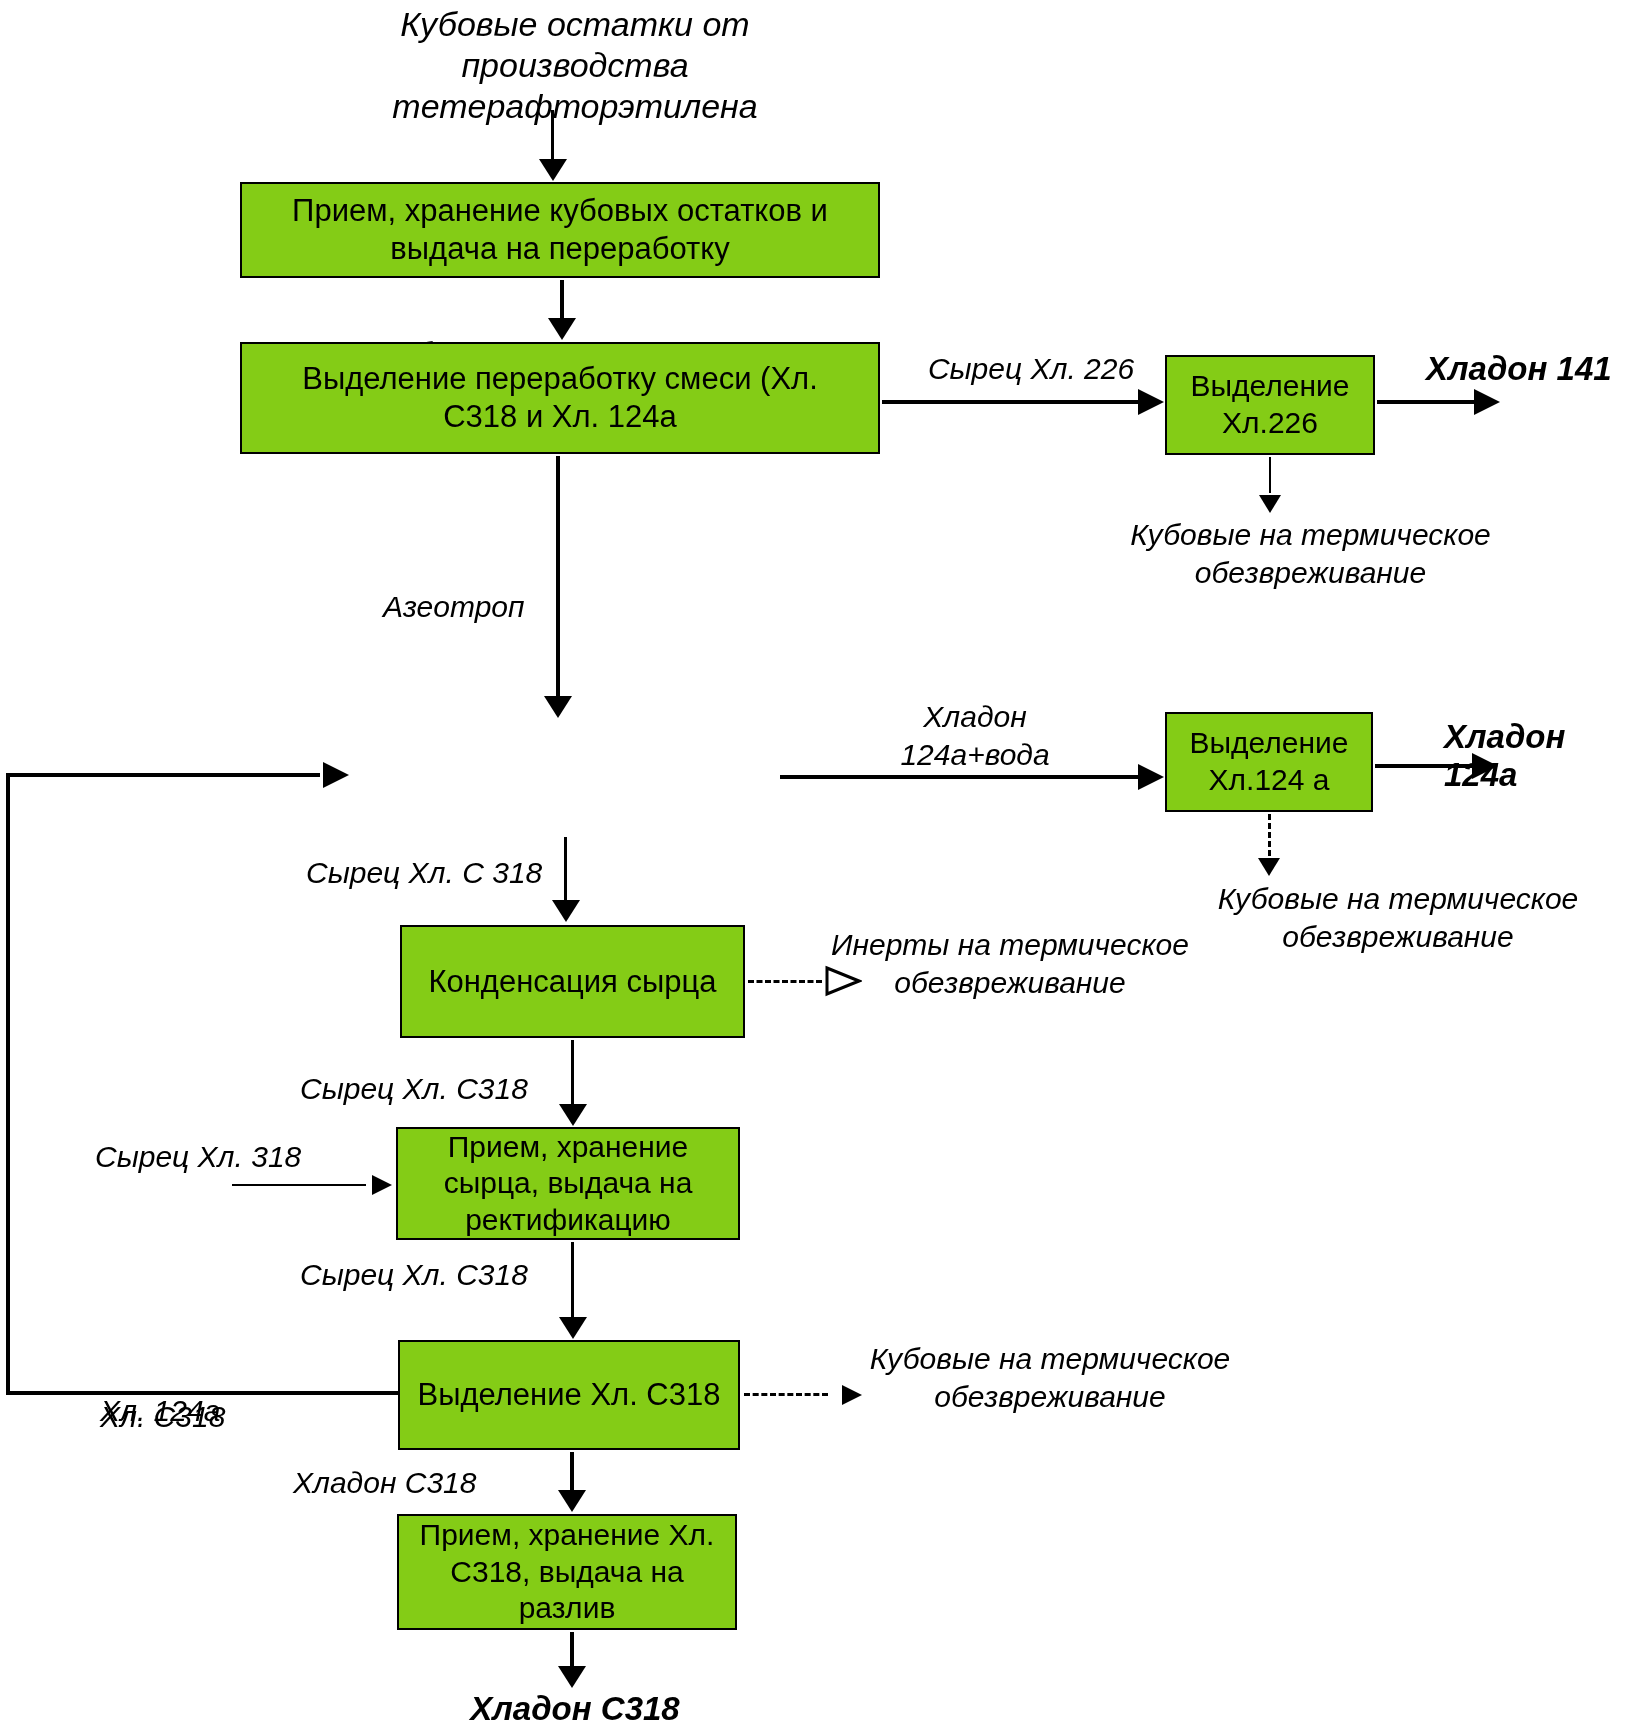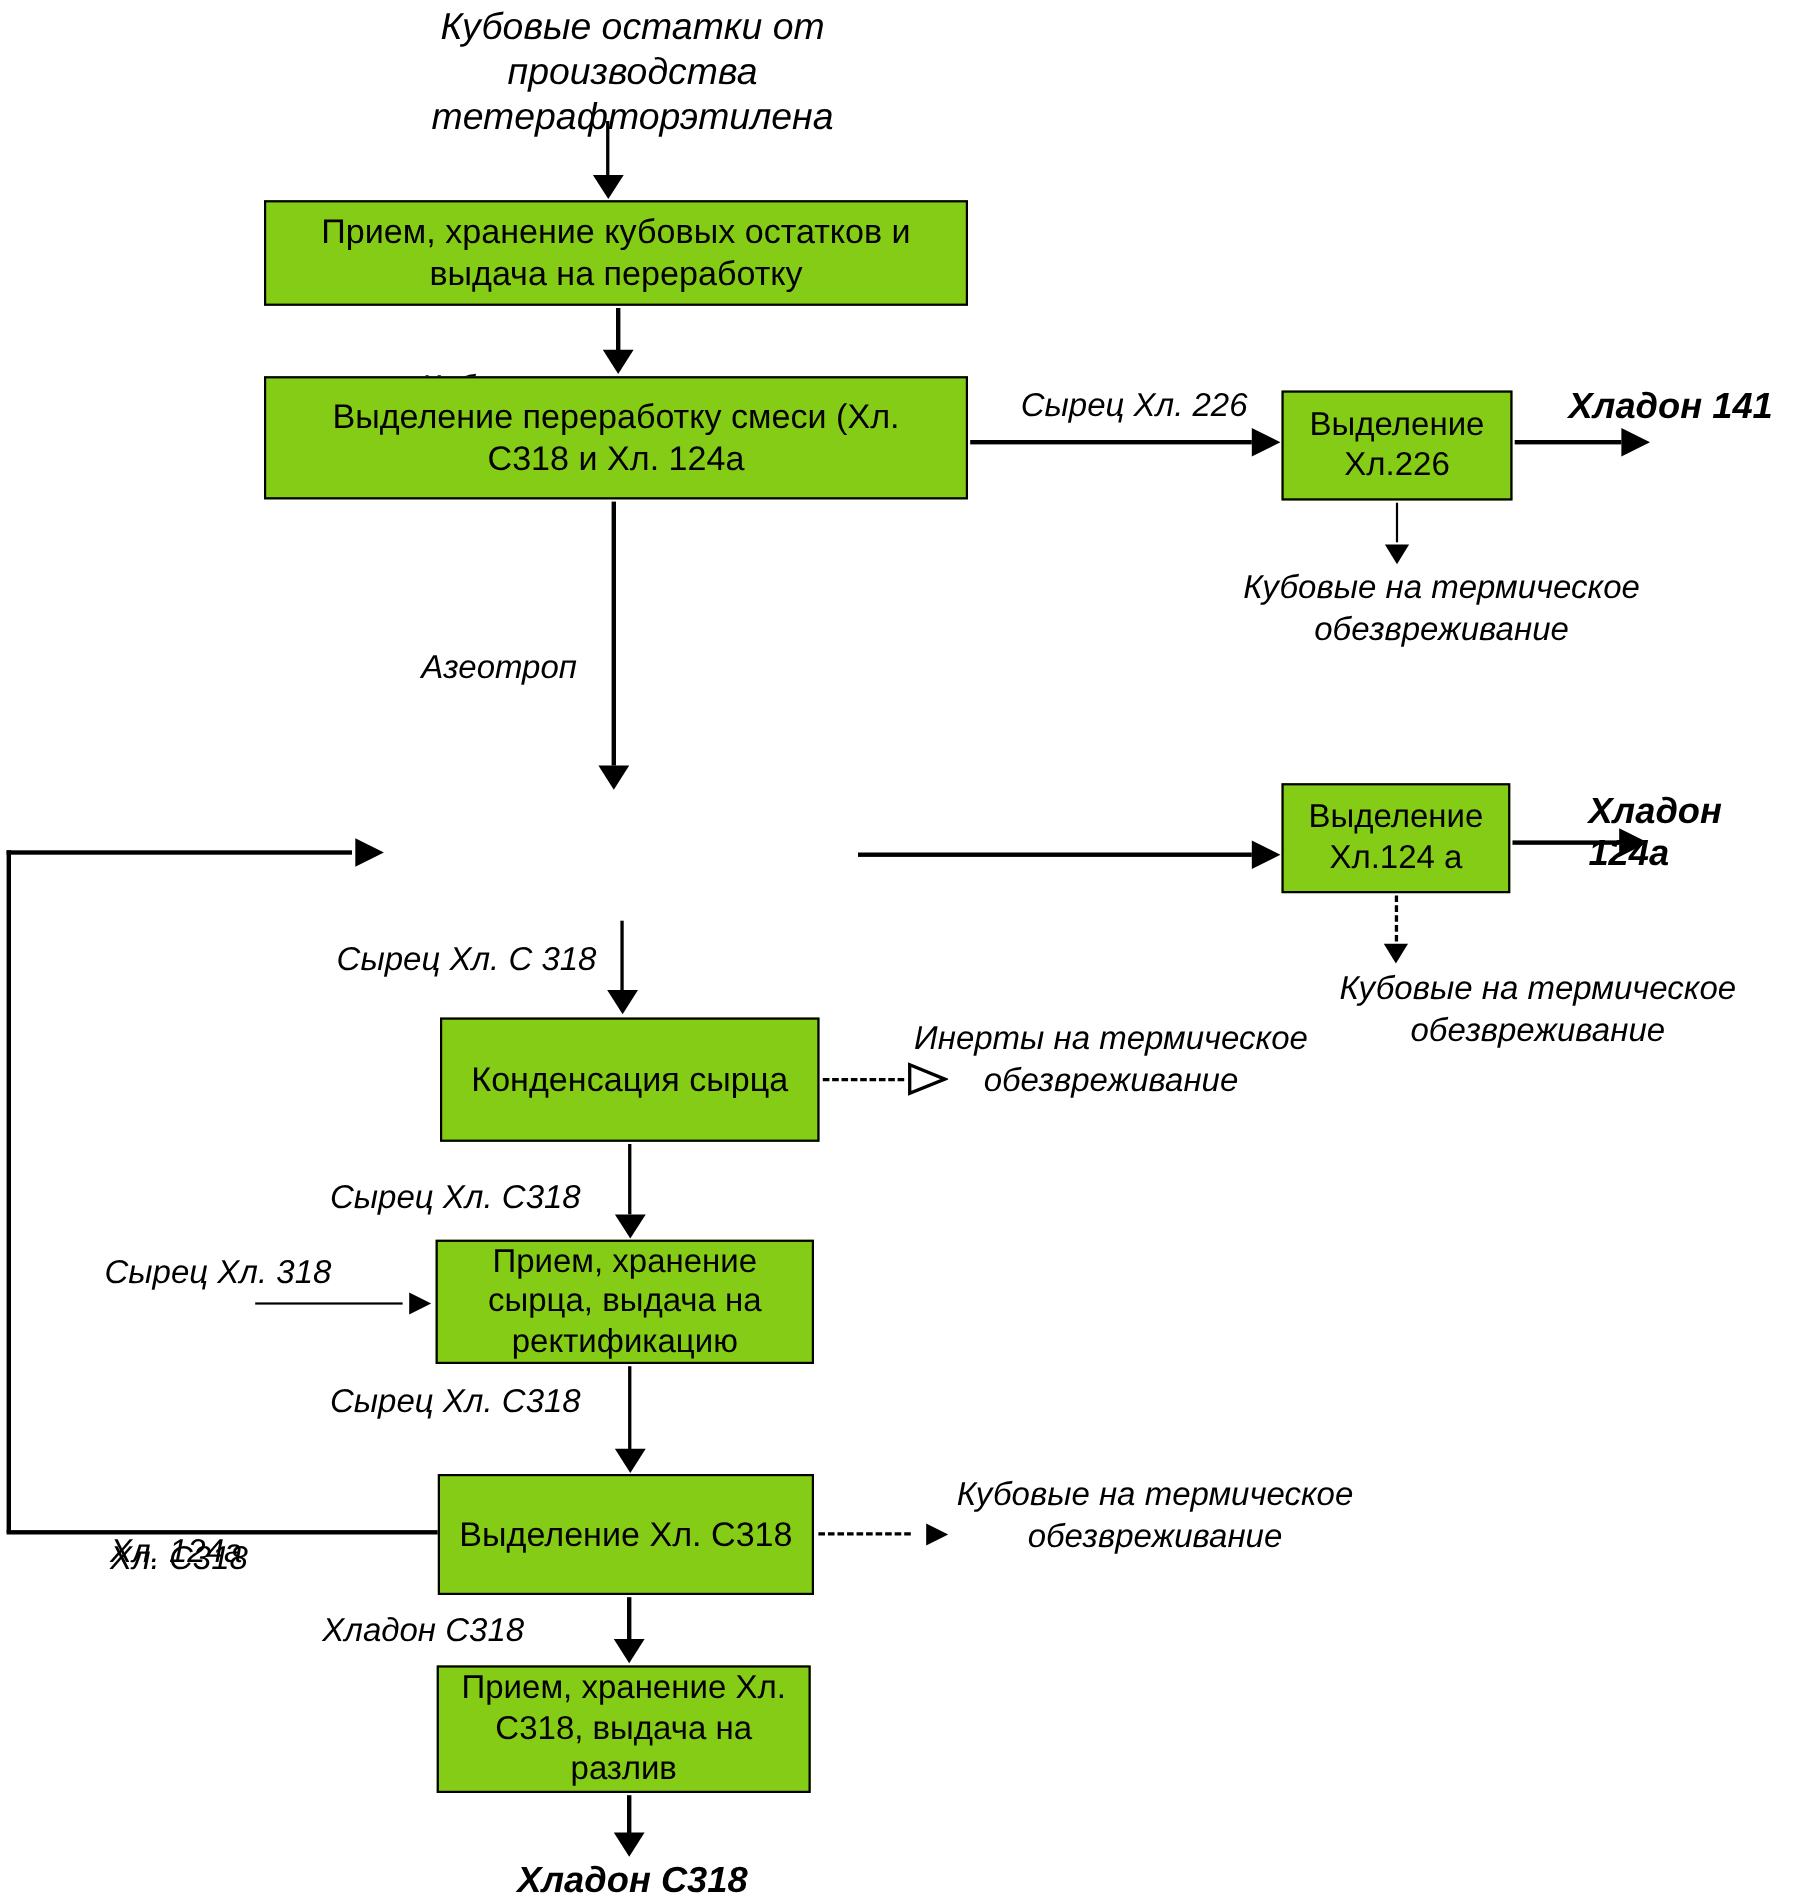--- a/index.html
+++ b/index.html
@@ -67,20 +67,22 @@
 
   <div class="vline" style="left:6px;top:773px;width:4px;height:620px;"></div>
   <div class="hline" style="left:6px;top:773px;width:314px;height:4px;"></div>
   <div class="head-right" style="left:323px;top:762px;"></div>
   <div class="hline" style="left:6px;top:1391px;width:392px;height:4px;"></div>
   <div class="lbl" style="left:100px;top:1392px;">Хл. 124а</div>
   <div class="lbl" style="left:100px;top:1398px;">Хл. С318</div>
 
   <div class="hline" style="left:780px;top:775px;width:358px;height:4px;"></div>
   <div class="head-right" style="left:1138px;top:764px;"></div>
+  <div class="lbl center" style="left:875px;top:698px;width:200px;">Хладон
+124а+вода</div>
 
   <div class="box sm" style="left:1165px;top:712px;width:208px;height:100px;">Выделение
 Хл.124 а</div>
 
   <div class="hline" style="left:1375px;top:764px;width:97px;height:4px;"></div>
   <div class="head-right" style="left:1472px;top:753px;"></div>
   <div class="product" style="left:1416px;top:718px;margin-left:28px;">Хладон 124а</div>
 
   <div class="vdash" style="left:1268px;top:814px;height:42px;"></div>
   <div class="head-down sm" style="left:1258px;top:858px;"></div>

